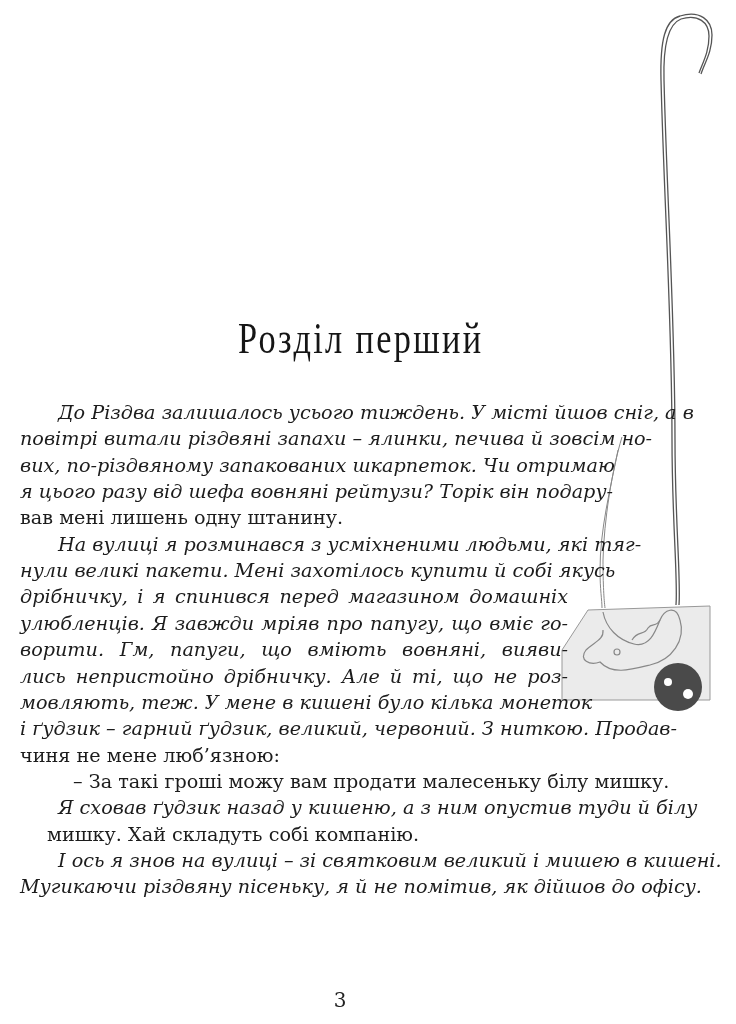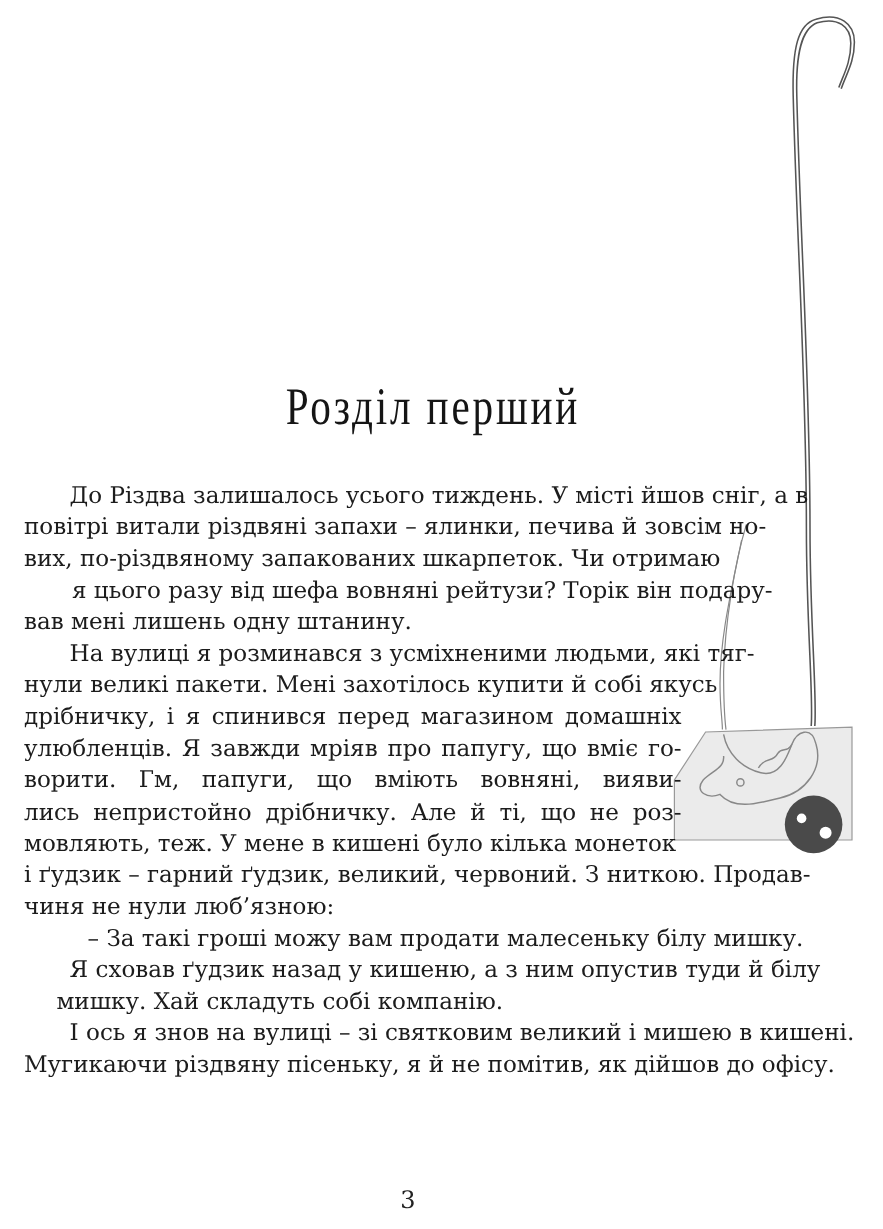--- a/index.html
+++ b/index.html
@@ -12,21 +12,21 @@
     position: absolute; left: 0; width: 736px; top: 284px; text-align: center;
     font-family: "Liberation Serif", serif; font-size: 44px; letter-spacing: 3px;
     transform: scaleX(0.78); transform-origin: 335px 0; color: #151515; font-weight: normal;
   }
   .body-text { position: absolute; left: 20px; top: 400px; width: 640px; }
   .line {
     position: absolute; left: 0; white-space: nowrap; font-size: 19.2px; line-height: 26px; height: 26px;
     font-family: "DejaVu Serif", serif; color: #1c1c1c;
   }
   .line.indent { left: 38px; }
-  .line.justify { text-align: justify; text-align-last: justify; }
+  .line.justify { text-align: justify; text-align-last: justify; font-style: italic; }
   .page-number {
     position: absolute; left: 0; width: 680px; top: 988px; text-align: center;
     font-size: 20px; font-family: "DejaVu Serif", serif; color: #222;
   }
   svg.illus { position: absolute; left: 0; top: 0; }
 </style>
 </head>
 <body>
 
 <div class="page">
@@ -61,31 +61,31 @@
       <circle cx="688" cy="694" r="5" fill="#fff"></circle>
     </g>
   </svg>
 
   <h1 class="chapter-title">Розділ перший</h1>
 
   <div class="body-text" id="body-text">
       <div class="line indent justify" style="top: 0px; width: 574px;">До Різдва залишалось усього тиждень. У місті йшов сніг, а в</div>
       <div class="line justify" style="top: 26.35px; width: 602px;">повітрі витали різдвяні запахи – ялинки, печива й зовсім но-</div>
       <div class="line justify" style="top: 52.7px; width: 570px;">вих, по-різдвяному запакованих шкарпеток. Чи отримаю</div>
-      <div class="line justify" style="top: 79.05px; width: 570px; margin-left: 40px;">я цього разу від шефа вовняні рейтузи? Торік він подару-</div>
+      <div class="line justify" style="top: 79.05px; width: 570px;">я цього разу від шефа вовняні рейтузи? Торік він подару-</div>
       <div class="line" style="top: 105.4px;">вав мені лишень одну штанину.</div>
       <div class="line indent justify" style="top: 131.75px; width: 494px;">На вулиці я розминався з усміхненими людьми, які тяг-</div>
       <div class="line justify" style="top: 158.1px; width: 568px;">нули великі пакети. Мені захотілось купити й собі якусь</div>
       <div class="line justify" style="top: 184.45px; width: 548px;">дрібничку, і я спинився перед магазином домашніх</div>
       <div class="line justify" style="top: 210.8px; width: 548px;">улюбленців. Я завжди мріяв про папугу, що вміє го-</div>
       <div class="line justify" style="top: 237.15px; width: 548px;">ворити. Гм, папуги, що вміють вовняні, вияви-</div>
       <div class="line justify" style="top: 263.5px; width: 548px;">лись непристойно дрібничку. Але й ті, що не роз-</div>
       <div class="line justify" style="top: 289.85px; width: 526px;">мовляють, теж. У мене в кишені було кілька монеток</div>
       <div class="line justify" style="top: 316.2px; width: 620px;">і ґудзик – гарний ґудзик, великий, червоний. З ниткою. Продав-</div>
-      <div class="line" style="top: 342.55px;">чиня не нули люб’язною:</div>
+      <div class="line" style="top: 342.55px;">чиня не мене люб’язною:</div>
       <div class="line indent" style="top: 368.9px; margin-left: 15px;">– За такі гроші можу вам продати малесеньку білу мишку.</div>
       <div class="line indent justify" style="top: 395.25px; width: 539px;">Я сховав ґудзик назад у кишеню, а з ним опустив туди й білу</div>
       <div class="line" style="top: 421.6px; margin-left: 27px;">мишку. Хай складуть собі компанію.</div>
       <div class="line indent justify" style="top: 447.95px; width: 539px;">І ось я знов на вулиці – зі святковим великий і мишею в кишені.</div>
       <div class="line justify" style="top: 474.3px; width: 615px;">Мугикаючи різдвяну пісеньку, я й не помітив, як дійшов до офісу.</div>
     </div>
 
   <div class="page-number">3</div>
 </div>
 

